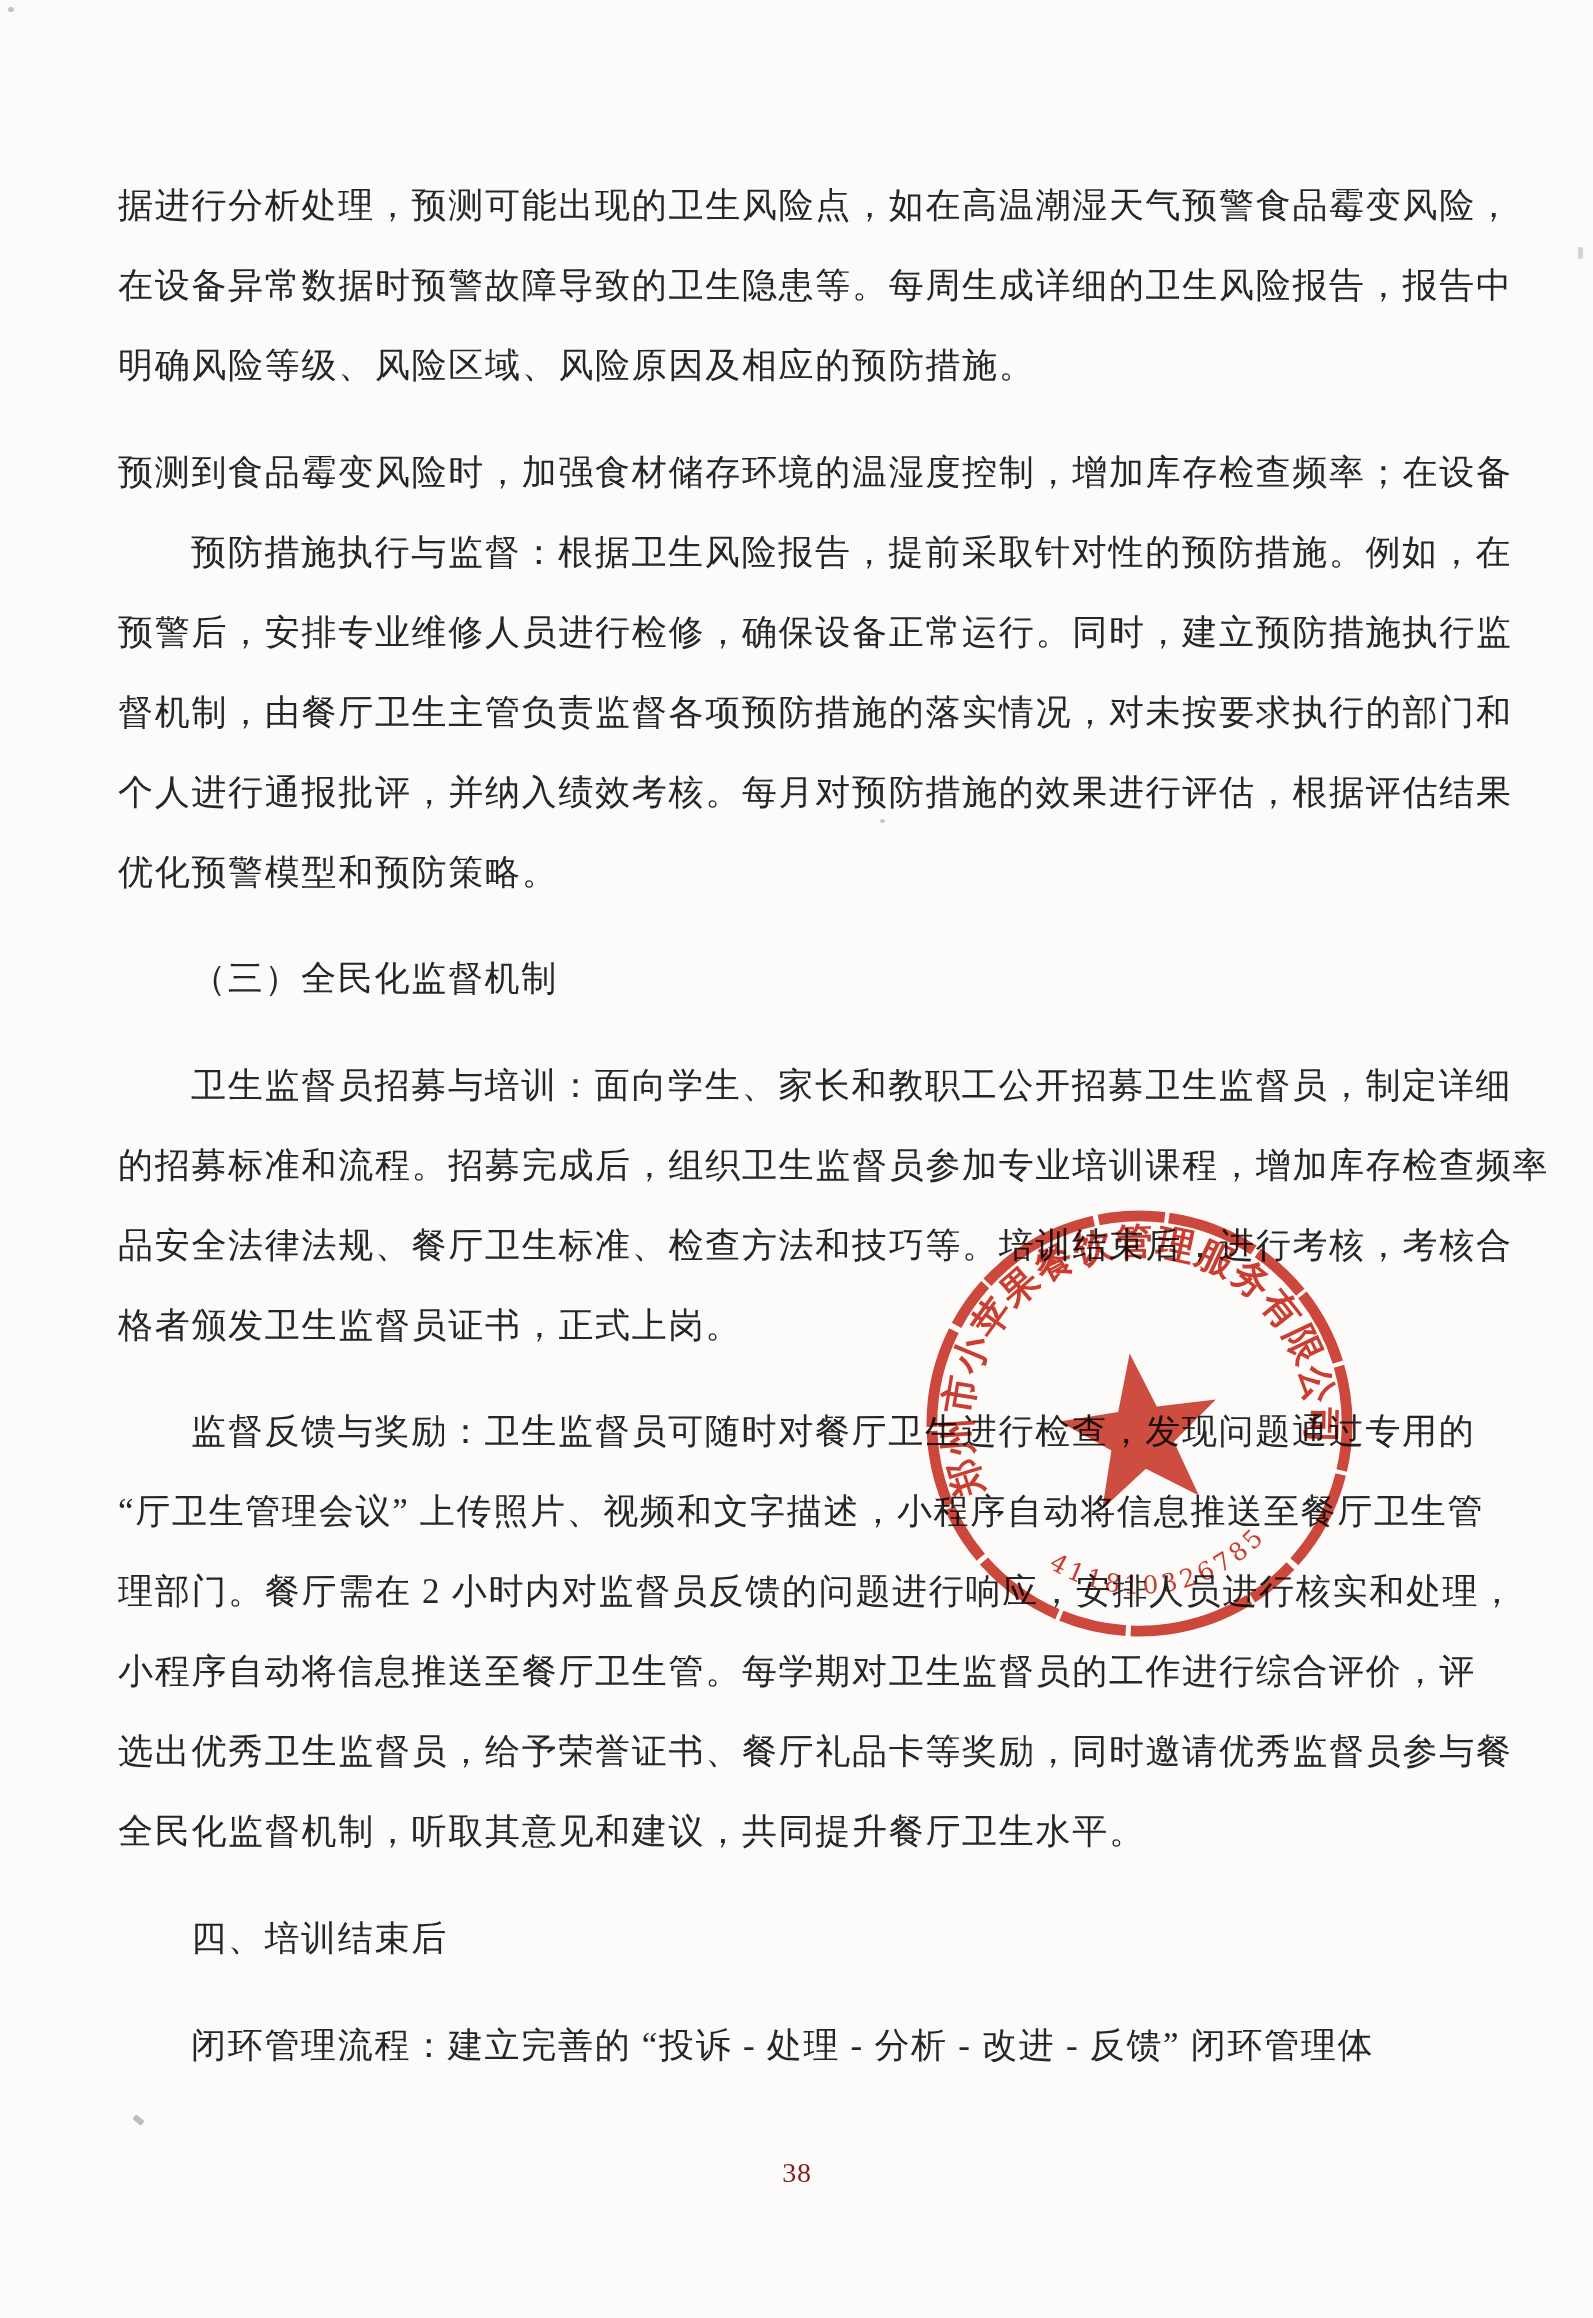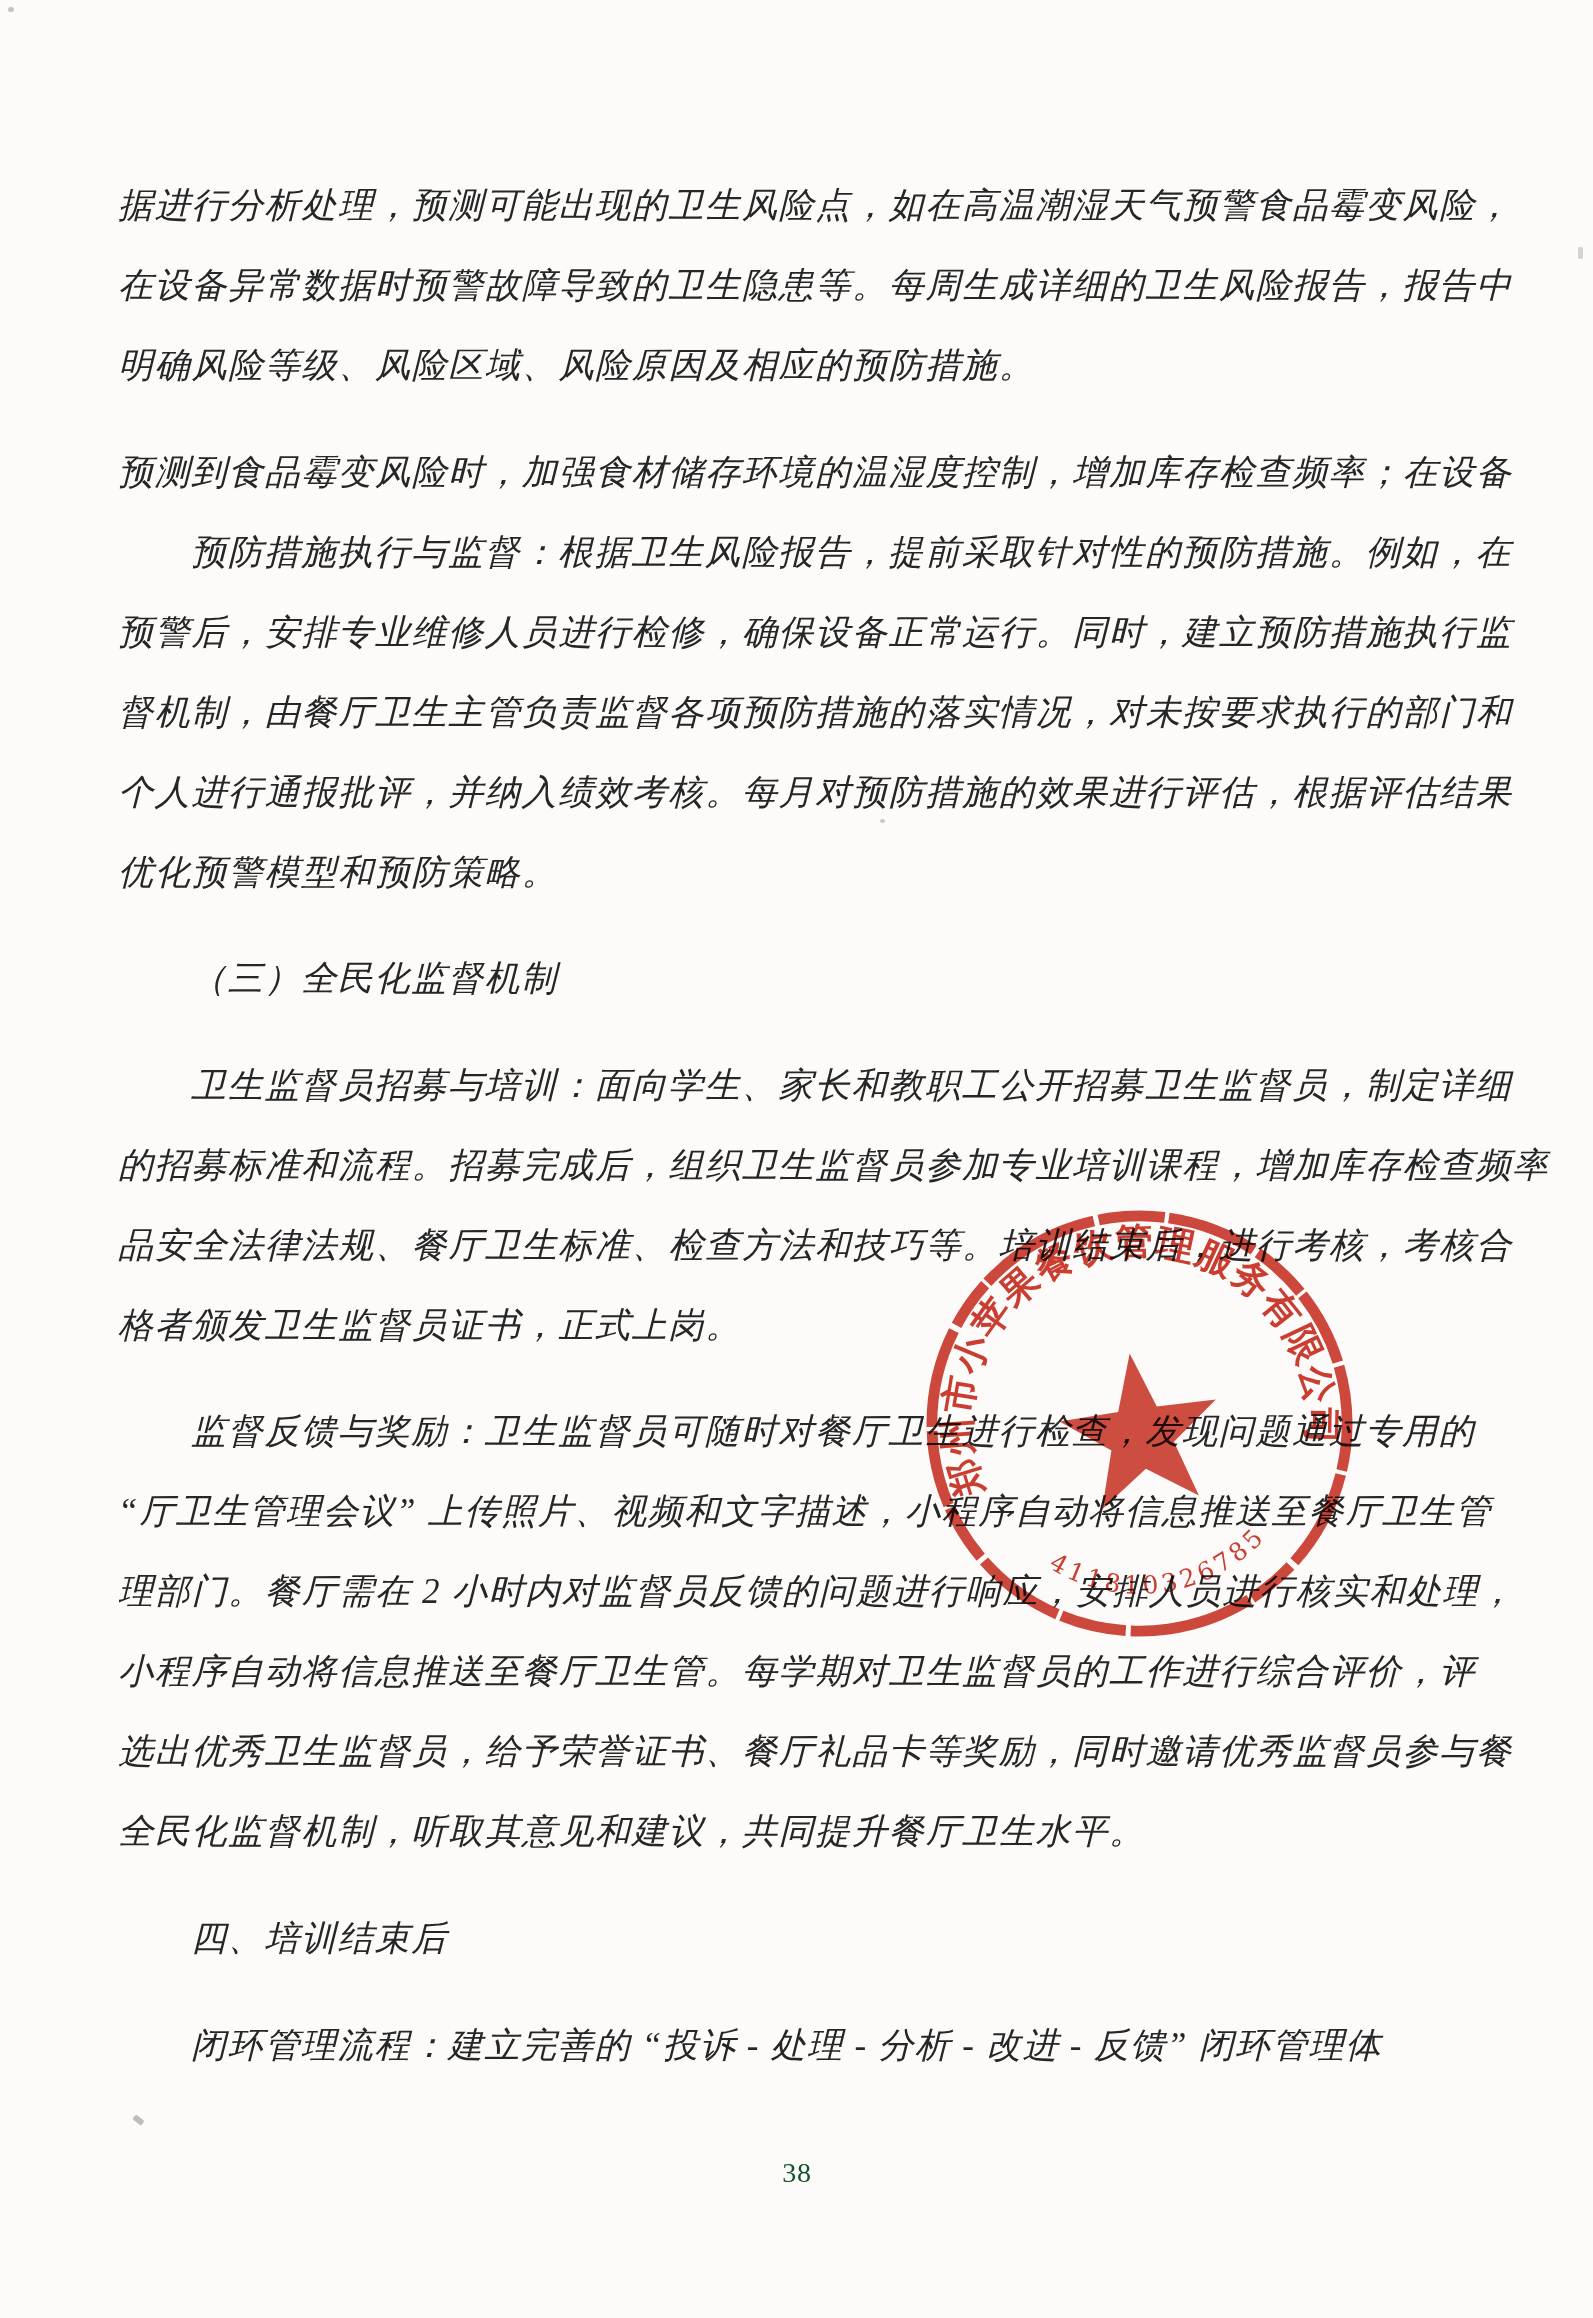--- a/index.html
+++ b/index.html
@@ -10,39 +10,39 @@
     background:#fcfbf9;
     overflow:hidden;
     font-family:"Liberation Serif","DejaVu Serif",serif;
     color:#262626;
   }
   .content{
     position:absolute;
     left:118px;right:106px;top:0;
     padding-top:166px;
   }
-  .para{margin:0;font-style:italic;}
+  .para{margin:0;}
   .para + .para{margin-top:26.6px;}
   .line{
     height:80px;
     line-height:80px;
     font-size:35px;
     letter-spacing:1.7px;
     white-space:nowrap;
     overflow:visible;
   }
   .indent{padding-left:73px;}
   .page-number{
     position:absolute;
     left:0;right:0;
     top:2157px;
     text-align:center;
     font-size:28px;
     letter-spacing:0.8px;
-    color:#14532d;
+    color:#7f1d1d;
   }
   .stamp{
     position:absolute;
     left:907px;
     top:1191px;
     width:465px;
     height:465px;
     transform:rotate(-8deg);
     mix-blend-mode:multiply;
     opacity:.9;

